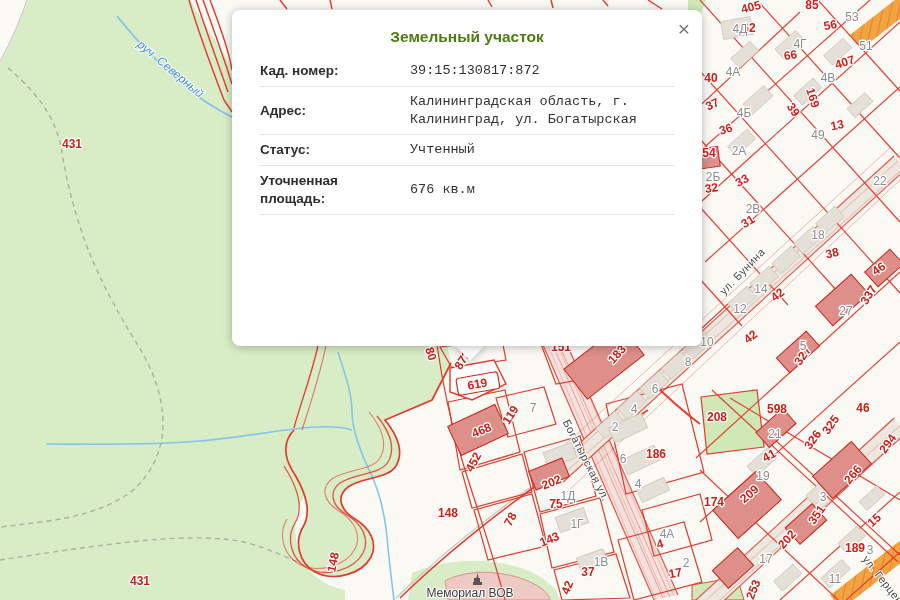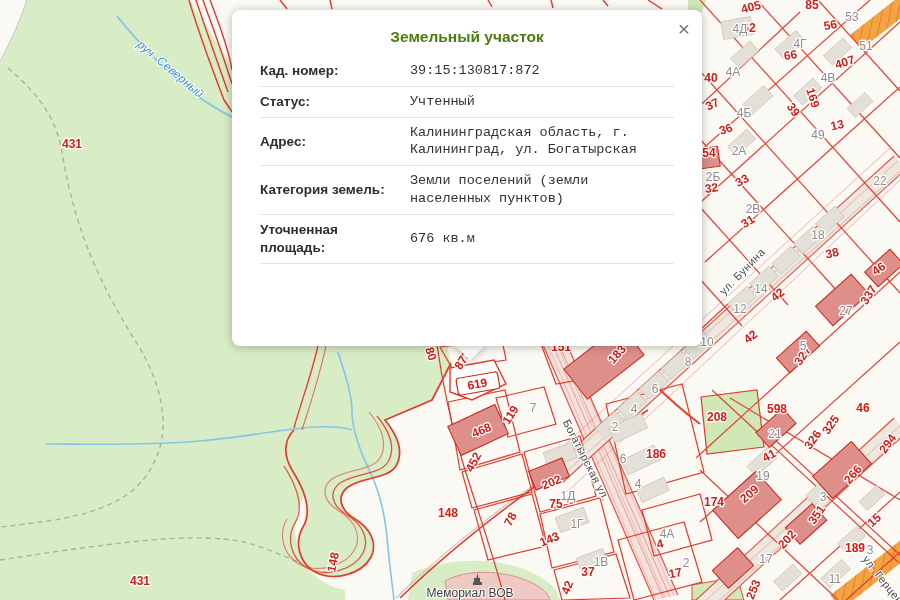--- a/index.html
+++ b/index.html
@@ -347,30 +347,26 @@
   <div class="popup">
     <div class="popup-close">×</div>
     <div class="popup-title">Земельный участок</div>
     <table>
       <tbody id="popup-rows">
           <tr>
             <td class="lab">Кад. номер:</td>
             <td class="val">39:15:130817:872</td>
           </tr>
           <tr>
-            <td class="lab">Статус:</td>
-            <td class="val">Учтенный</td>
-          </tr>
-          <tr>
             <td class="lab">Адрес:</td>
             <td class="val">Калининградская область, г. Калининград, ул. Богатырская</td>
           </tr>
           <tr>
-            <td class="lab">Категория земель:</td>
-            <td class="val">Земли поселений (земли населенных пунктов)</td>
+            <td class="lab">Статус:</td>
+            <td class="val">Учтенный</td>
           </tr>
           <tr>
             <td class="lab">Уточненная площадь:</td>
             <td class="val">676 кв.м</td>
           </tr>
         </tbody>
     </table>
   </div>
 
 </div>

